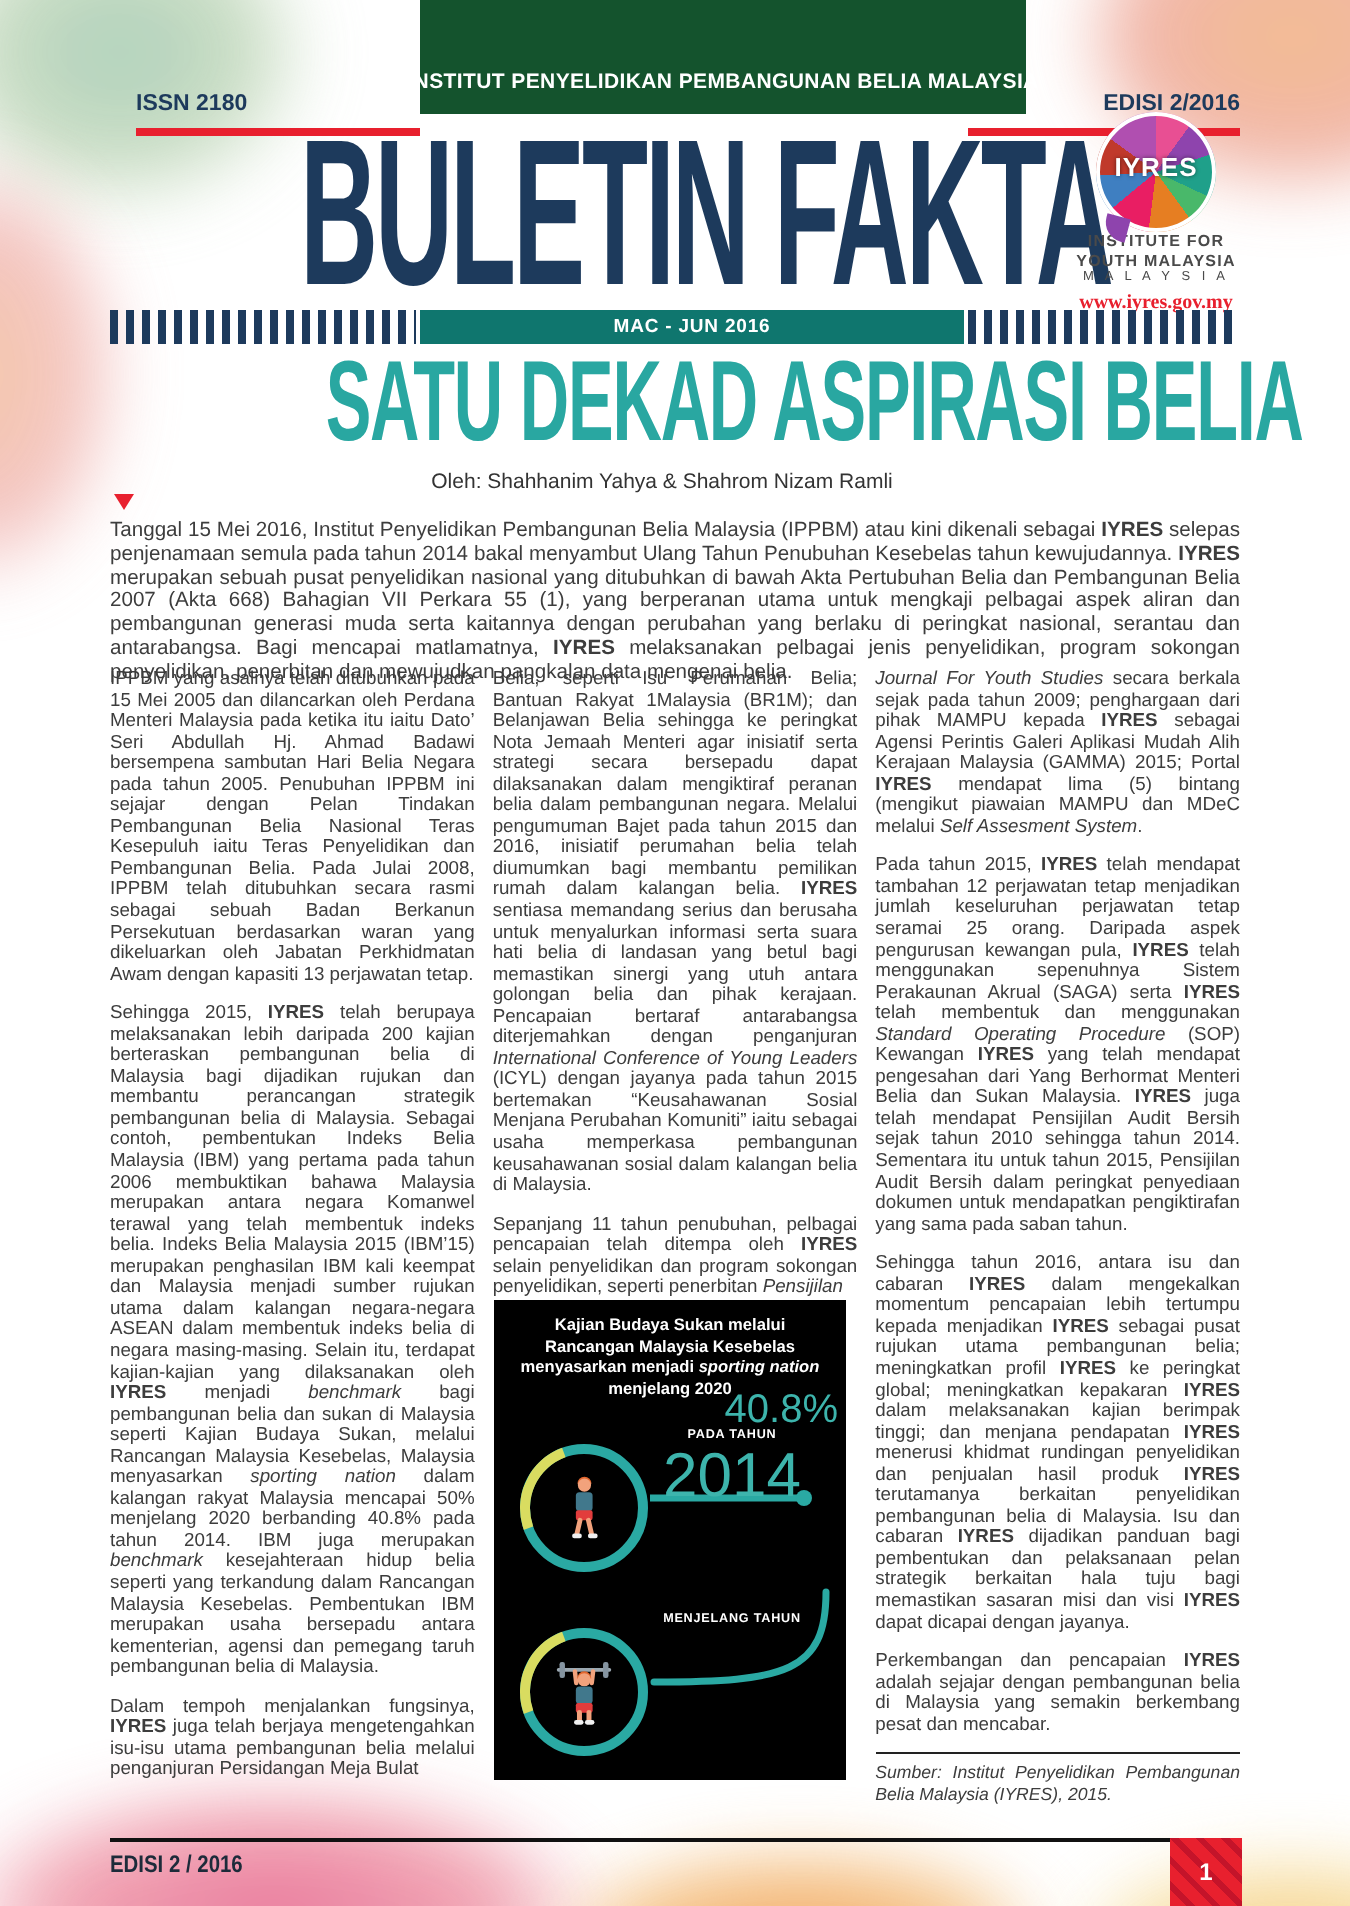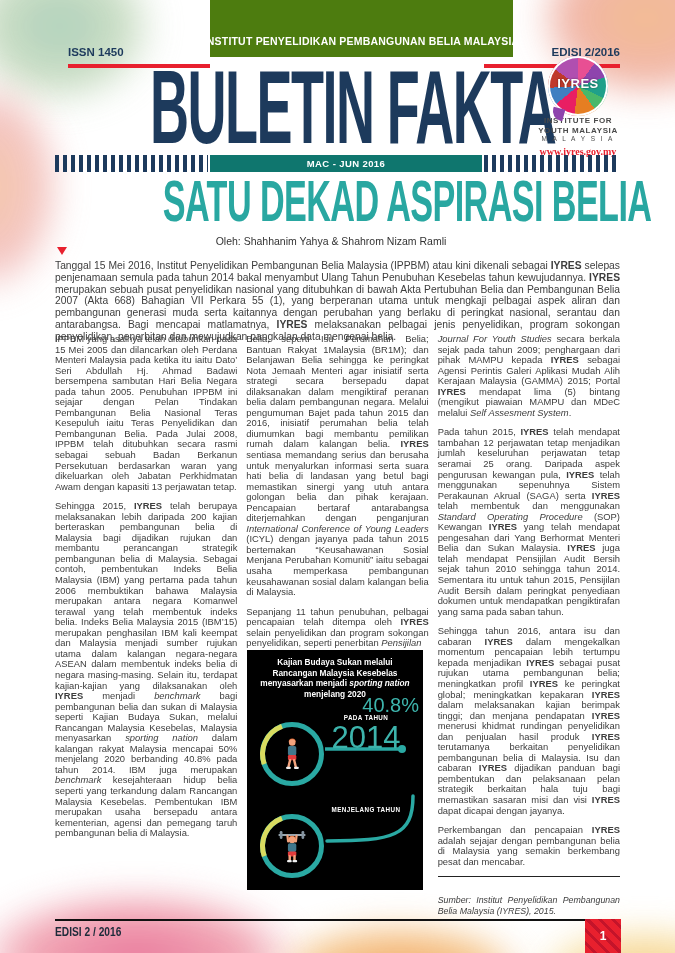--- a/index.html
+++ b/index.html
@@ -14,21 +14,21 @@
   .wash-tr{left:470px;top:-90px;width:320px;height:270px;opacity:.8;
     background:radial-gradient(closest-side at 55% 40%, #f2ae76 0%, #eda394 55%, rgba(255,255,255,0) 78%);}
   .wash-bl{left:-70px;top:800px;width:460px;height:240px;opacity:.9;
     background:radial-gradient(closest-side at 45% 65%, #e86a92 0%, #f0a0ae 55%, rgba(255,255,255,0) 80%);}
   .wash-bc{left:240px;top:830px;width:320px;height:200px;opacity:.9;
     background:radial-gradient(closest-side at 50% 70%, #f2a45e 0%, #f4bf7d 55%, rgba(255,255,255,0) 80%);}
   .wash-br{left:480px;top:840px;width:300px;height:190px;opacity:.9;
     background:radial-gradient(closest-side at 55% 70%, #f5cd83 0%, #f7dfa2 60%, rgba(255,255,255,0) 82%);}
   .z{position:absolute;z-index:2;}
   
-  .org-banner{left:210px;top:0;width:303px;height:57px;background:#4d7c0f;color:#fff;
+  .org-banner{left:210px;top:0;width:303px;height:57px;background:#14532d;color:#fff;
     font-weight:bold;font-size:10.5px;display:flex;align-items:flex-end;justify-content:center;
     padding-bottom:10px;box-sizing:border-box;letter-spacing:.2px;white-space:nowrap;}
   .issn{left:68px;top:46px;color:#1d3a5c;font-weight:bold;font-size:11.5px;}
   .issn-rule{left:68px;top:64px;width:142px;height:4px;background:#e8202e;}
   .edition{left:465px;top:46px;width:155px;text-align:right;color:#1d3a5c;font-weight:bold;font-size:11.5px;}
   .edition-rule{left:484px;top:64px;width:136px;height:4px;background:#e8202e;}
   .masthead-title{left:150px;top:56px;color:#1d3a5c;font-weight:bold;font-size:104px;line-height:102px;
     letter-spacing:-3px;transform:scaleX(.52);transform-origin:left top;white-space:nowrap;}
   
   .logo{left:526px;top:56px;width:104px;text-align:center;}
@@ -55,21 +55,21 @@
     letter-spacing:-1px;transform:scaleX(.6);transform-origin:center top;white-space:nowrap;}
   .byline{left:0;top:235px;width:662px;text-align:center;font-size:10.5px;color:#333;}
   .marker{left:57px;top:247px;width:0;height:0;border-left:5px solid transparent;
     border-right:5px solid transparent;border-top:8px solid #e8202e;}
   
   .intro{left:55px;top:260px;width:565px;font-size:10.3px;line-height:11.8px;
     text-align:justify;color:#3d3d3d;}
   .columns{left:55px;top:334px;width:565px;display:flex;gap:9px;}
   .col{flex:1;font-size:9.4px;line-height:10.55px;text-align:justify;color:#3d3d3d;}
   .col p{margin:0 0 9px 0;}
-  .source{border-top:1.5px solid #222;margin-top:4px;padding-top:18px;font-style:italic;font-size:8.8px;}
+  .source{border-top:1.5px solid #222;margin-top:4px;padding-top:4px;font-style:italic;font-size:8.8px;}
   
   .info{left:247px;top:650px;width:176px;height:240px;background:#000000;z-index:3;color:#fff;}
   .info-title{padding:7px 9px 0 9px;font-size:8.3px;font-weight:bold;text-align:center;line-height:1.28;}
   .info .abs{position:absolute;}
   .stat-val1{left:66px;top:44px;width:106px;text-align:right;font-size:20px;color:#3db4ac;}
   .stat-lab1{left:66px;top:64px;width:106px;text-align:center;font-size:6.3px;font-weight:bold;letter-spacing:.4px;}
   .stat-yr1{left:66px;top:70px;width:106px;text-align:center;font-size:31px;color:#3db4ac;}
   .stat-val2{left:66px;top:134px;width:106px;text-align:center;font-size:22px;color:#d9dc60;}
   .stat-lab2{left:66px;top:156px;width:106px;text-align:center;font-size:6.3px;font-weight:bold;letter-spacing:.4px;}
   .stat-yr2{left:66px;top:162px;width:106px;text-align:center;font-size:31px;color:#d9dc60;}
@@ -93,21 +93,21 @@
 
 <div class="page">
 
   <div class="wash wash-tl"></div>
   <div class="wash wash-left"></div>
   <div class="wash wash-tr"></div>
   <div class="wash wash-bl"></div>
   <div class="wash wash-bc"></div>
   <div class="wash wash-br"></div>
 
-  <div class="z issn">ISSN 1450</div>
+  <div class="z issn">ISSN 2180</div>
   <div class="z issn-rule"></div>
   <div class="z org-banner">INSTITUT PENYELIDIKAN PEMBANGUNAN BELIA MALAYSIA</div>
   <div class="z edition">EDISI 2/2016</div>
   <div class="z edition-rule"></div>
   <div class="z masthead-title">BULETIN FAKTA</div>
 
   <div class="z logo">
     <div class="logo-bubble">
       <div class="logo-acronym">IYRES</div>
     </div>
@@ -124,20 +124,21 @@
   <div class="z headline"><span>SATU DEKAD ASPIRASI BELIA</span></div>
   <div class="z byline">Oleh: Shahhanim Yahya &amp; Shahrom Nizam Ramli</div>
   <div class="z marker"></div>
 
   <div class="z intro">Tanggal 15 Mei 2016, Institut Penyelidikan Pembangunan Belia Malaysia (IPPBM) atau kini dikenali sebagai <b>IYRES</b> selepas penjenamaan semula pada tahun 2014 bakal menyambut Ulang Tahun Penubuhan Kesebelas tahun kewujudannya. <b>IYRES</b> merupakan sebuah pusat penyelidikan nasional yang ditubuhkan di bawah Akta Pertubuhan Belia dan Pembangunan Belia 2007 (Akta 668) Bahagian VII Perkara 55 (1), yang berperanan utama untuk mengkaji pelbagai aspek aliran dan pembangunan generasi muda serta kaitannya dengan perubahan yang berlaku di peringkat nasional, serantau dan antarabangsa. Bagi mencapai matlamatnya, <b>IYRES</b> melaksanakan pelbagai jenis penyelidikan, program sokongan penyelidikan, penerbitan dan mewujudkan pangkalan data mengenai belia.</div>
 
   <div class="z columns">
     <div class="col">
       <p>IPPBM yang asalnya telah ditubuhkan pada 15 Mei 2005 dan dilancarkan oleh Perdana Menteri Malaysia pada ketika itu iaitu Dato’ Seri Abdullah Hj. Ahmad Badawi bersempena sambutan Hari Belia Negara pada tahun 2005. Penubuhan IPPBM ini sejajar dengan Pelan Tindakan Pembangunan Belia Nasional Teras Kesepuluh iaitu Teras Penyelidikan dan Pembangunan Belia. Pada Julai 2008, IPPBM telah ditubuhkan secara rasmi sebagai sebuah Badan Berkanun Persekutuan berdasarkan waran yang dikeluarkan oleh Jabatan Perkhidmatan Awam dengan kapasiti 13 perjawatan tetap.</p>
       <p>Sehingga 2015, <b>IYRES</b> telah berupaya melaksanakan lebih daripada 200 kajian berteraskan pembangunan belia di Malaysia bagi dijadikan rujukan dan membantu perancangan strategik pembangunan belia di Malaysia. Sebagai contoh, pembentukan Indeks Belia Malaysia (IBM) yang pertama pada tahun 2006 membuktikan bahawa Malaysia merupakan antara negara Komanwel terawal yang telah membentuk indeks belia. Indeks Belia Malaysia 2015 (IBM’15) merupakan penghasilan IBM kali keempat dan Malaysia menjadi sumber rujukan utama dalam kalangan negara-negara ASEAN dalam membentuk indeks belia di negara masing-masing. Selain itu, terdapat kajian-kajian yang dilaksanakan oleh <b>IYRES</b> menjadi <i>benchmark</i> bagi pembangunan belia dan sukan di Malaysia seperti Kajian Budaya Sukan, melalui Rancangan Malaysia Kesebelas, Malaysia menyasarkan <i>sporting nation</i> dalam kalangan rakyat Malaysia mencapai 50% menjelang 2020 berbanding 40.8% pada tahun 2014. IBM juga merupakan <i>benchmark</i> kesejahteraan hidup belia seperti yang terkandung dalam Rancangan Malaysia Kesebelas. Pembentukan IBM merupakan usaha bersepadu antara kementerian, agensi dan pemegang taruh pembangunan belia di Malaysia.</p>
+      <p>Dalam tempoh menjalankan fungsinya, <b>IYRES</b> juga telah berjaya mengetengahkan isu-isu utama pembangunan belia melalui penganjuran Persidangan Meja Bulat</p>
     </div>
     <div class="col">
       <p>Belia, seperti Isu Perumahan Belia; Bantuan Rakyat 1Malaysia (BR1M); dan Belanjawan Belia sehingga ke peringkat Nota Jemaah Menteri agar inisiatif serta strategi secara bersepadu dapat dilaksanakan dalam mengiktiraf peranan belia dalam pembangunan negara. Melalui pengumuman Bajet pada tahun 2015 dan 2016, inisiatif perumahan belia telah diumumkan bagi membantu pemilikan rumah dalam kalangan belia. <b>IYRES</b> sentiasa memandang serius dan berusaha untuk menyalurkan informasi serta suara hati belia di landasan yang betul bagi memastikan sinergi yang utuh antara golongan belia dan pihak kerajaan. Pencapaian bertaraf antarabangsa diterjemahkan dengan penganjuran <i>International Conference of Young Leaders</i> (ICYL) dengan jayanya pada tahun 2015 bertemakan “Keusahawanan Sosial Menjana Perubahan Komuniti” iaitu sebagai usaha memperkasa pembangunan keusahawanan sosial dalam kalangan belia di Malaysia.</p>
       <p>Sepanjang 11 tahun penubuhan, pelbagai pencapaian telah ditempa oleh <b>IYRES</b> selain penyelidikan dan program sokongan penyelidikan, seperti penerbitan <i>Pensijilan</i></p>
     </div>
     <div class="col">
       <p><i>Journal For Youth Studies</i> secara berkala sejak pada tahun 2009; penghargaan dari pihak MAMPU kepada <b>IYRES</b> sebagai Agensi Perintis Galeri Aplikasi Mudah Alih Kerajaan Malaysia (GAMMA) 2015; Portal <b>IYRES</b> mendapat lima (5) bintang (mengikut piawaian MAMPU dan MDeC melalui <i>Self Assesment System</i>.</p>
       <p>Pada tahun 2015, <b>IYRES</b> telah mendapat tambahan 12 perjawatan tetap menjadikan jumlah keseluruhan perjawatan tetap seramai 25 orang. Daripada aspek pengurusan kewangan pula, <b>IYRES</b> telah menggunakan sepenuhnya Sistem Perakaunan Akrual (SAGA) serta <b>IYRES</b> telah membentuk dan menggunakan <i>Standard Operating Procedure</i> (SOP) Kewangan <b>IYRES</b> yang telah mendapat pengesahan dari Yang Berhormat Menteri Belia dan Sukan Malaysia. <b>IYRES</b> juga telah mendapat Pensijilan Audit Bersih sejak tahun 2010 sehingga tahun 2014. Sementara itu untuk tahun 2015, Pensijilan Audit Bersih dalam peringkat penyediaan dokumen untuk mendapatkan pengiktirafan yang sama pada saban tahun.</p>
       <p>Sehingga tahun 2016, antara isu dan cabaran <b>IYRES</b> dalam mengekalkan momentum pencapaian lebih tertumpu kepada menjadikan <b>IYRES</b> sebagai pusat rujukan utama pembangunan belia; meningkatkan profil <b>IYRES</b> ke peringkat global; meningkatkan kepakaran <b>IYRES</b> dalam melaksanakan kajian berimpak tinggi; dan menjana pendapatan <b>IYRES</b> menerusi khidmat rundingan penyelidikan dan penjualan hasil produk <b>IYRES</b> terutamanya berkaitan penyelidikan pembangunan belia di Malaysia. Isu dan cabaran <b>IYRES</b> dijadikan panduan bagi pembentukan dan pelaksanaan pelan strategik berkaitan hala tuju bagi memastikan sasaran misi dan visi <b>IYRES</b> dapat dicapai dengan jayanya.</p>
       <p>Perkembangan dan pencapaian <b>IYRES</b> adalah sejajar dengan pembangunan belia di Malaysia yang semakin berkembang pesat dan mencabar.</p>

